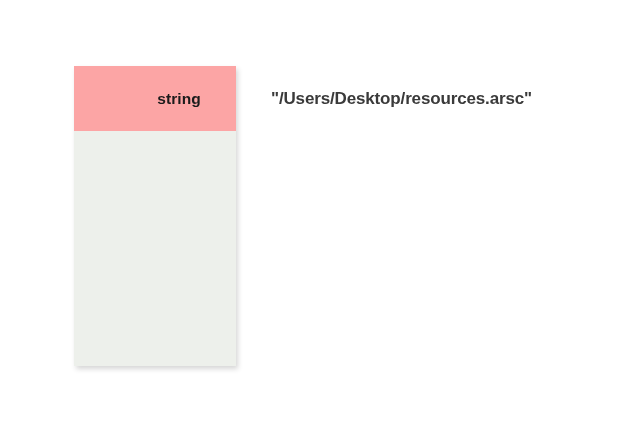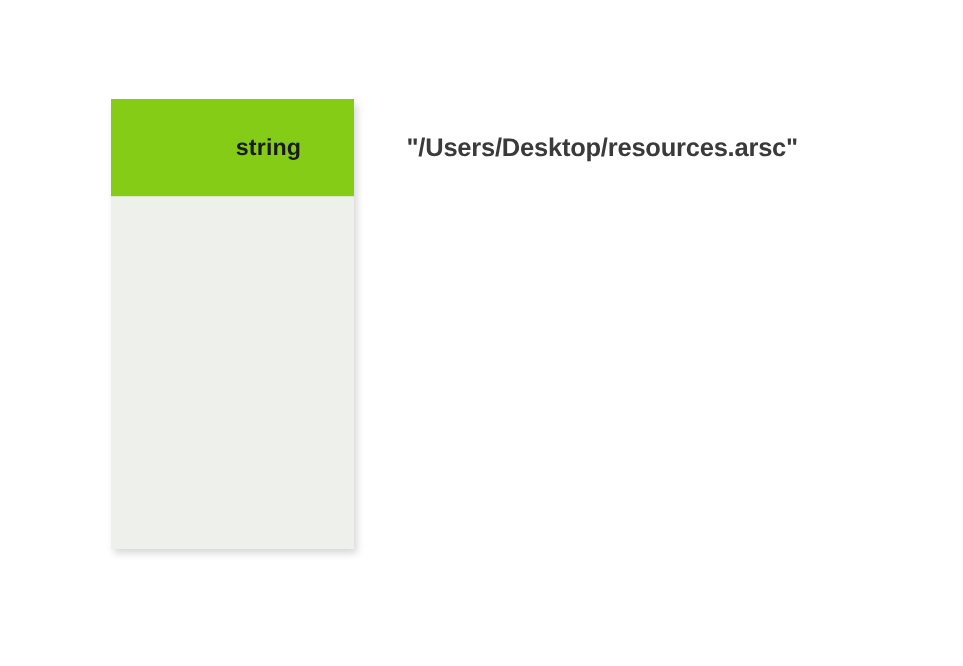--- a/index.html
+++ b/index.html
@@ -32,21 +32,21 @@
     height: 300px;
     box-shadow: 2px 3px 5px rgba(0, 0, 0, 0.16);
   }
 
   .type-card-header {
     position: absolute;
     left: 0;
     top: 0;
     width: 100%;
     height: 65px;
-    background: #84cc16;
+    background: #fca5a5;
     display: flex;
     align-items: center;
     justify-content: center;
     box-sizing: border-box;
     padding-left: 48px;
   }
 
   .type-card-header-label {
     font-size: 15.5px;
     font-weight: bold;

